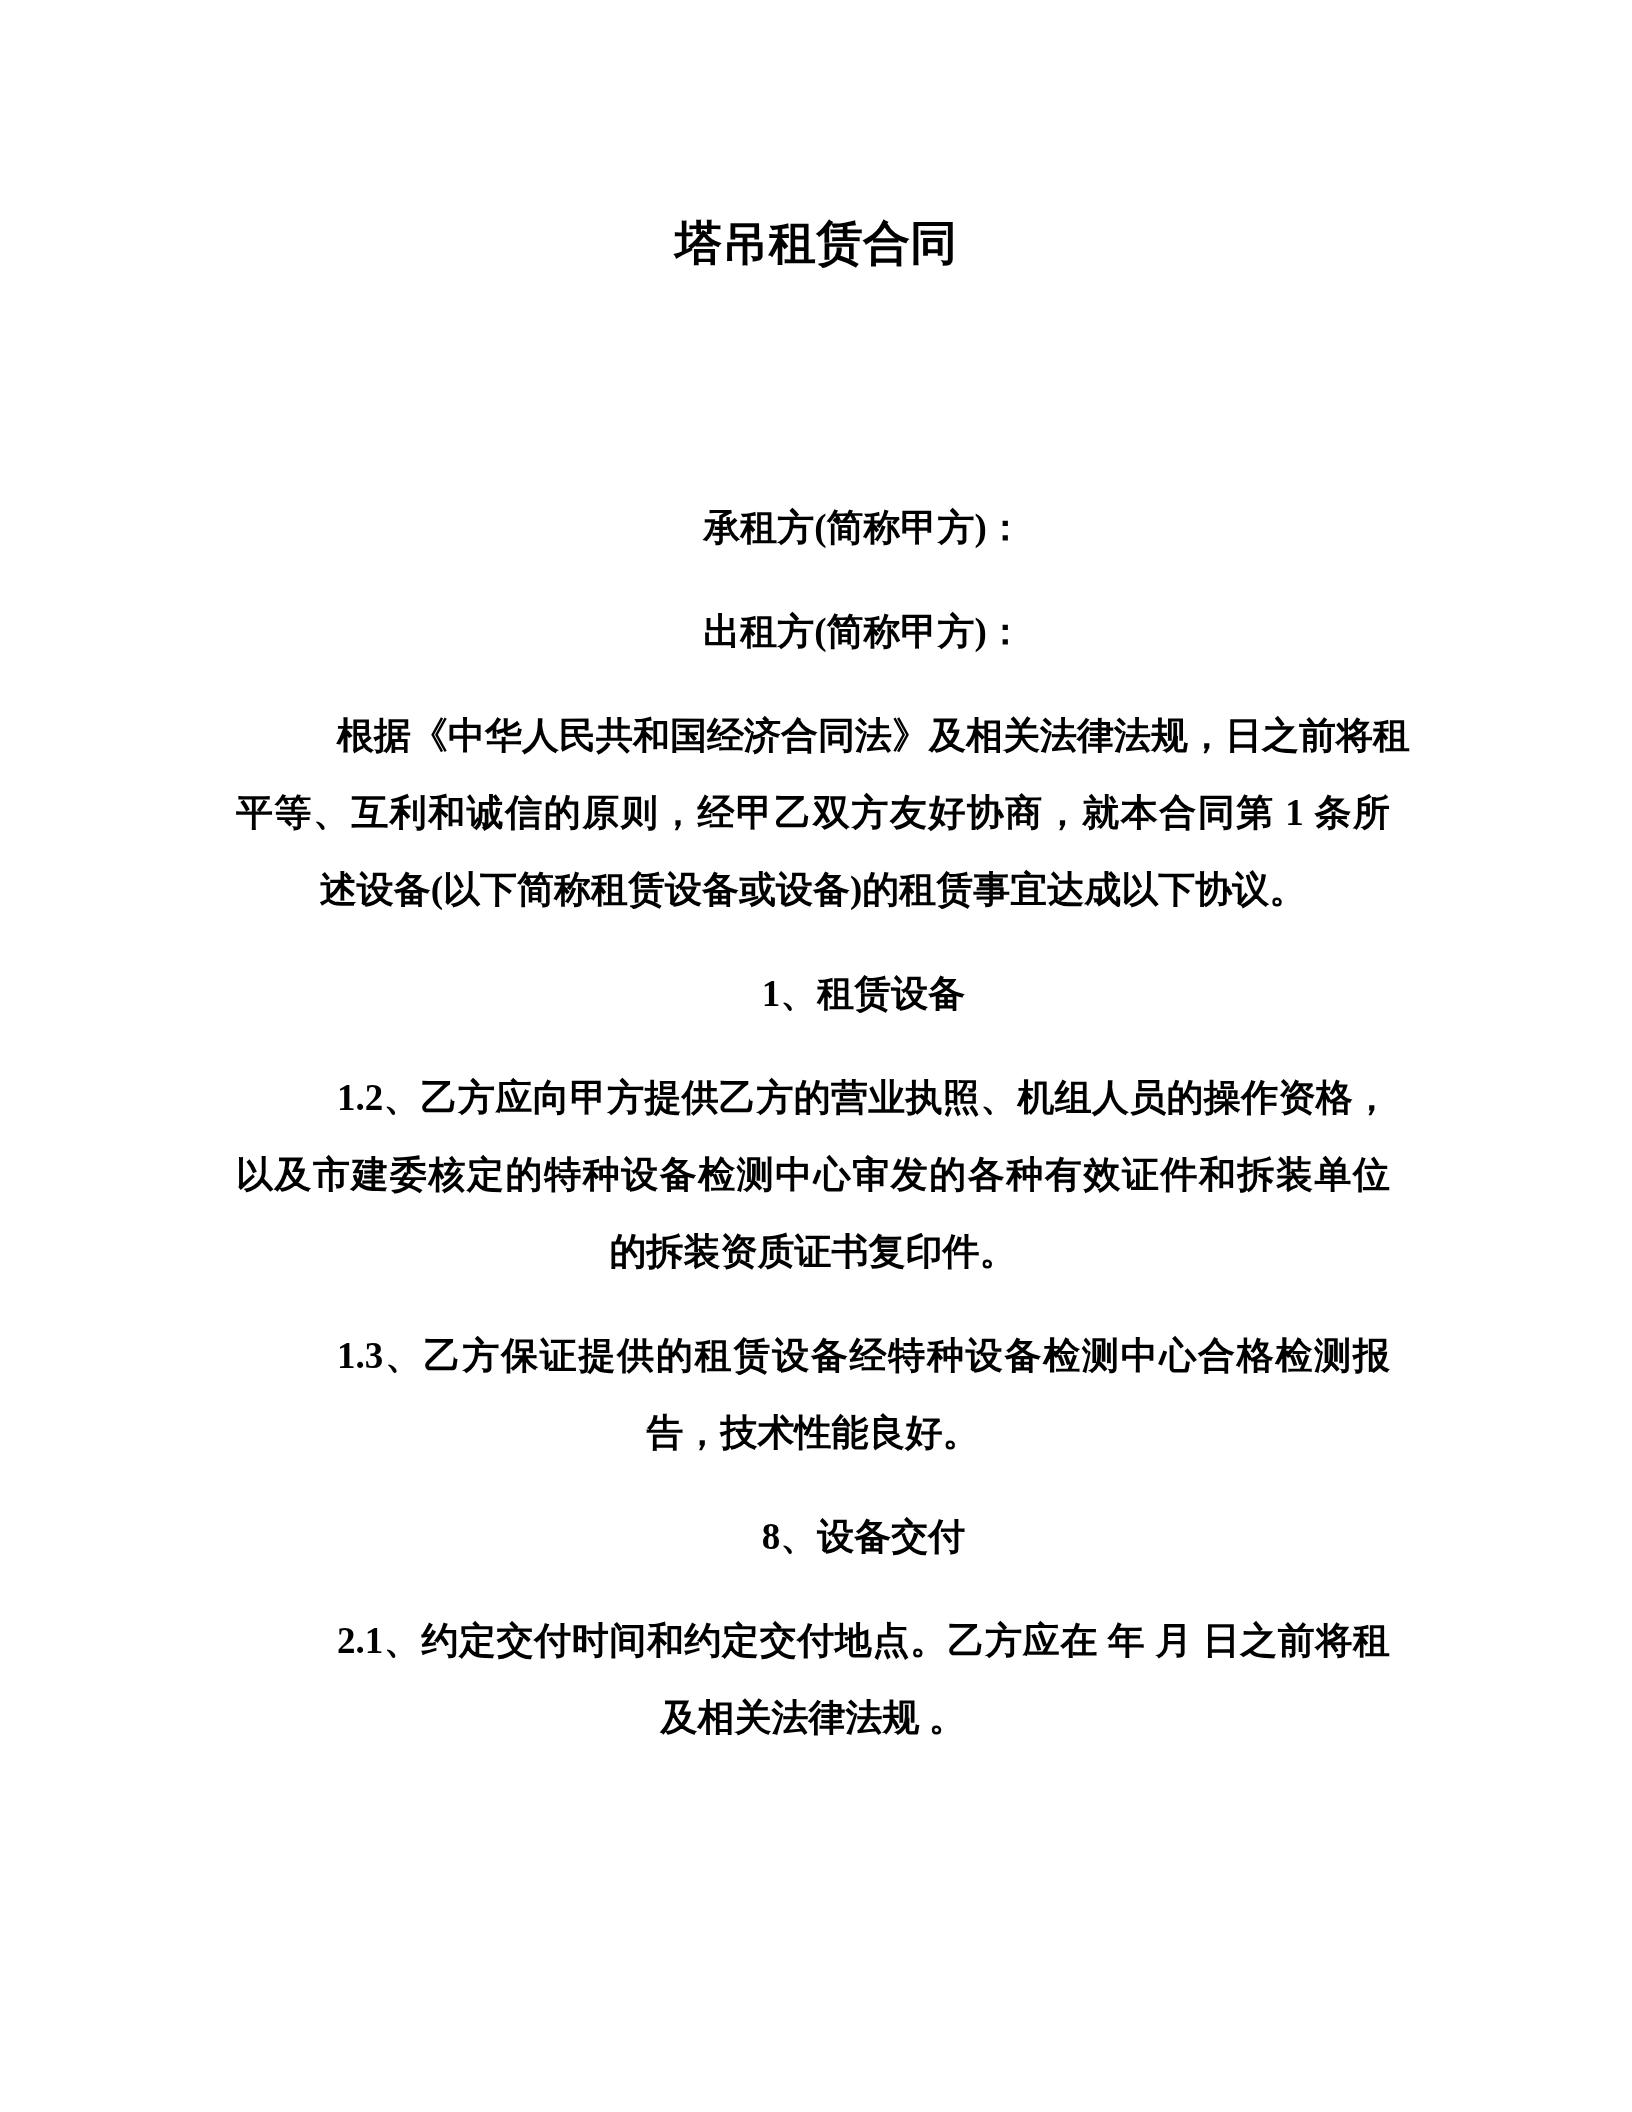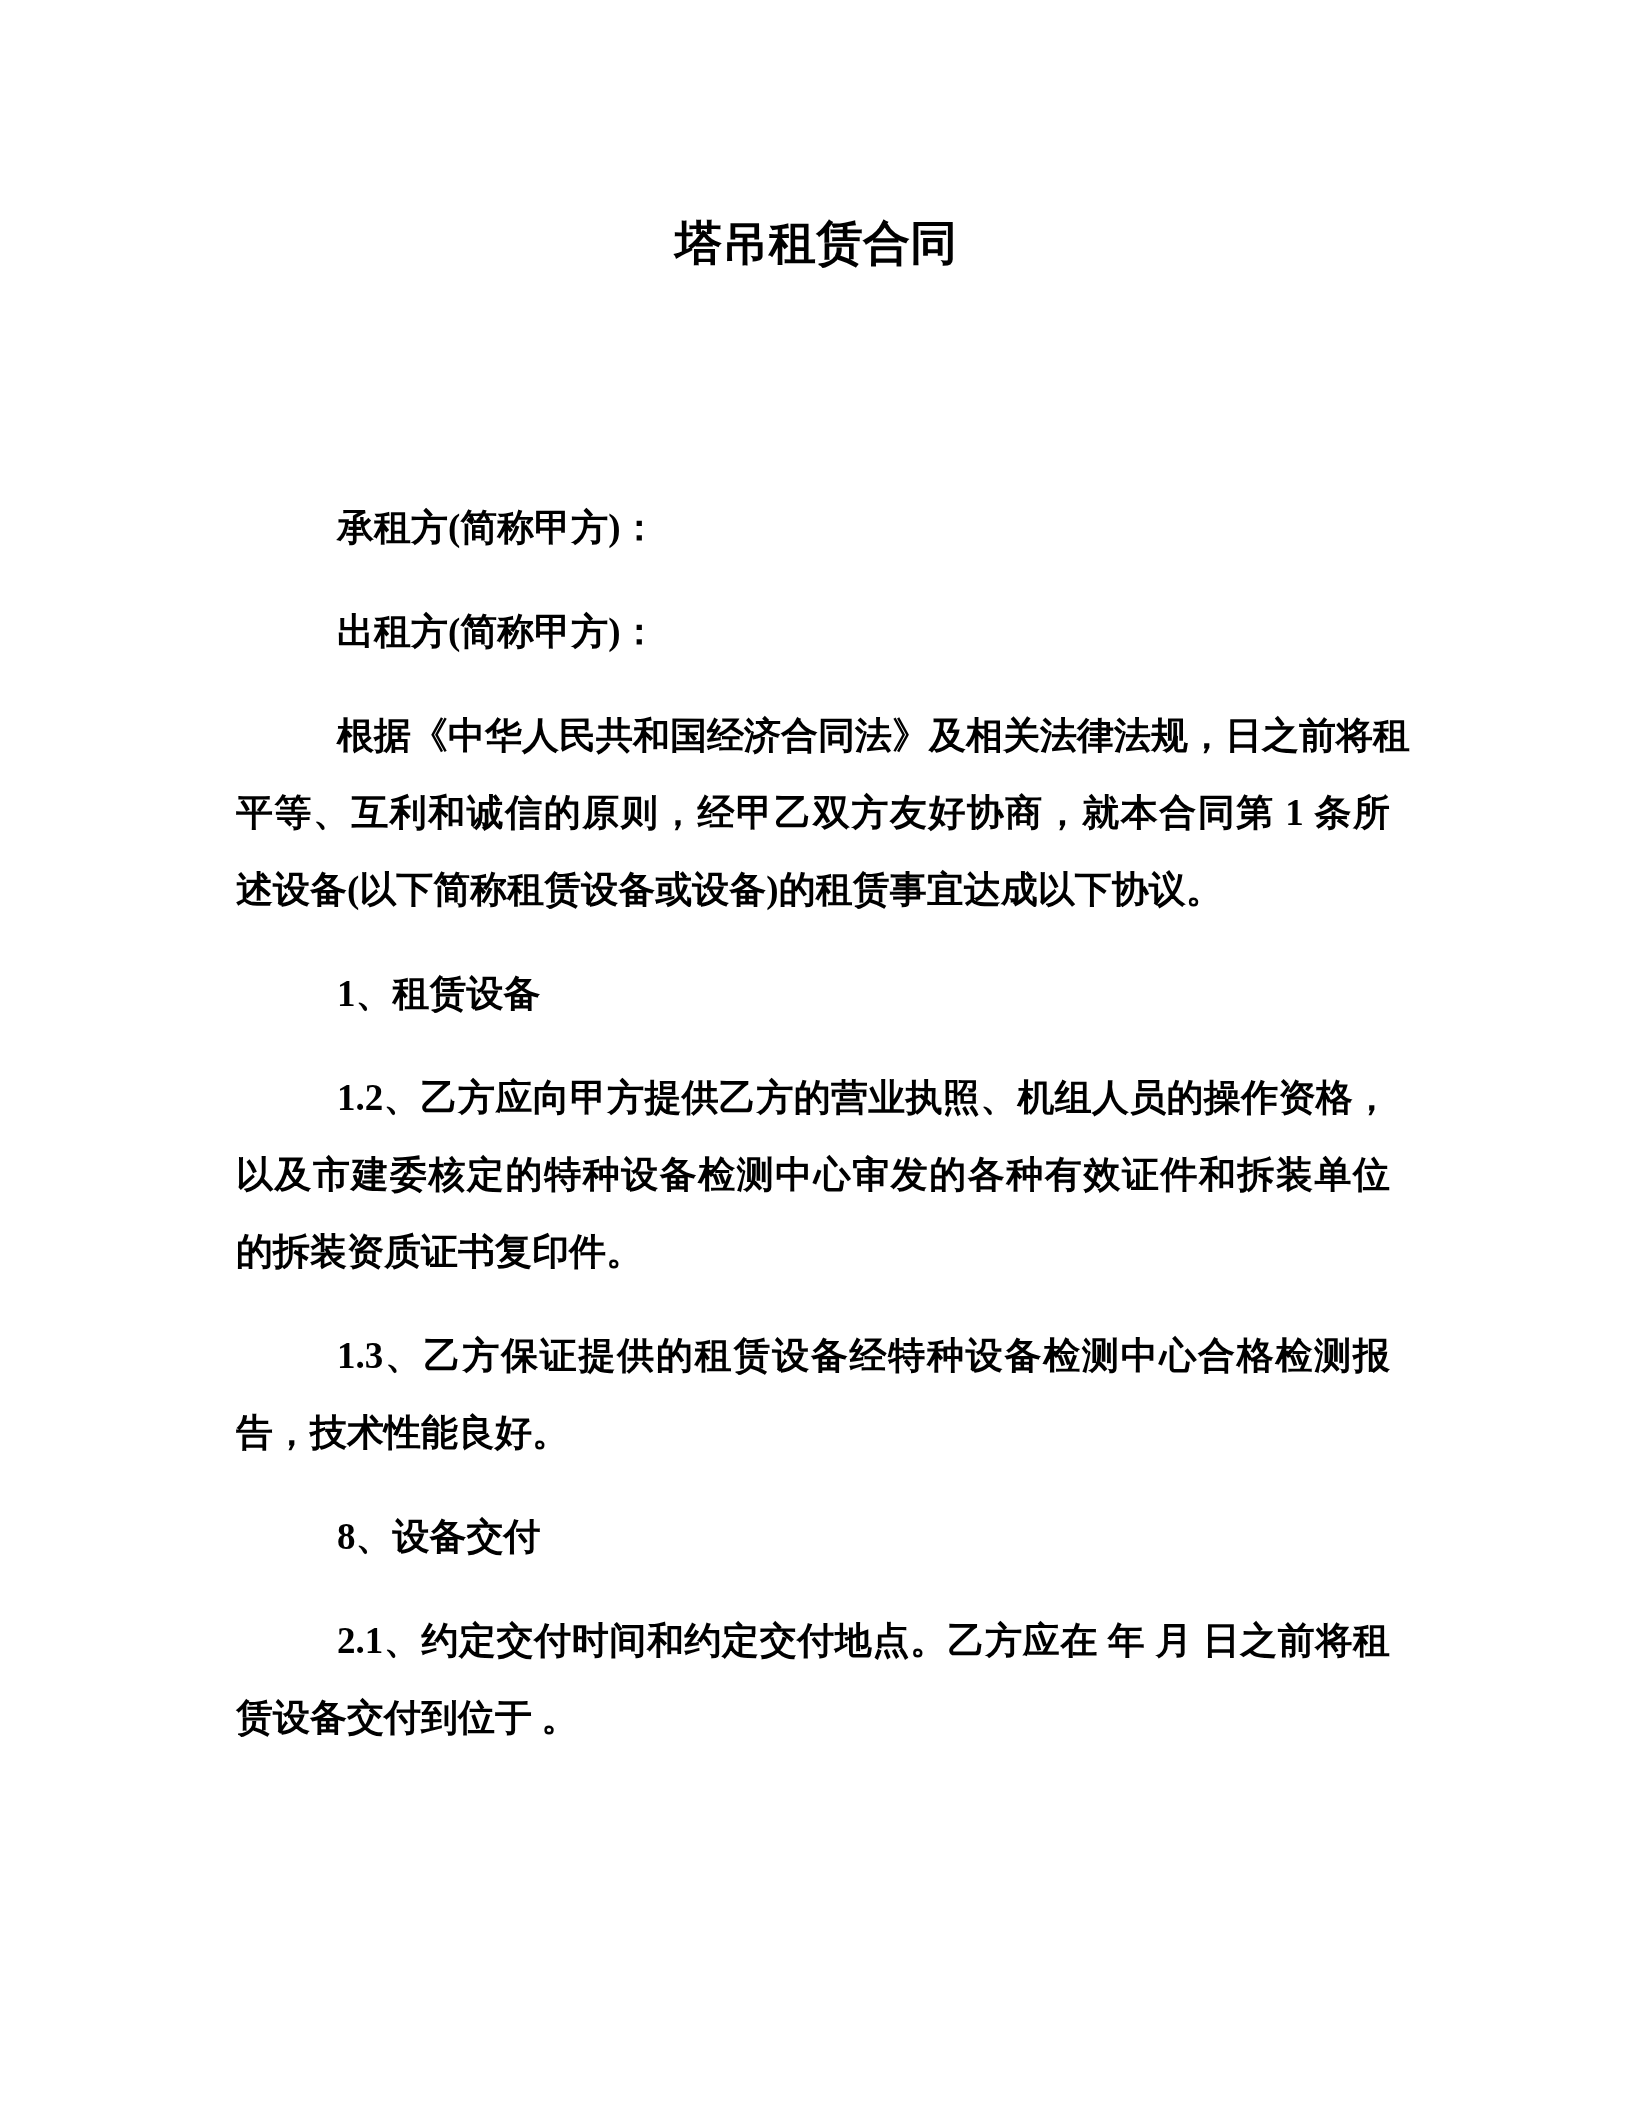--- a/index.html
+++ b/index.html
@@ -34,21 +34,21 @@
     font-size: 37px;
     font-weight: 600;
   }
   .para {
     margin: 0 0 27px 0;
   }
   .line {
     line-height: 77px;
     height: 77px;
     white-space: nowrap;
-    text-align: left;
+    text-align: center;
   }
   .line.indent {
     padding-left: 101px;
   }
   .line.just {
     text-align: justify;
     text-align-last: justify;
   }
 </style>
 </head>
@@ -78,16 +78,16 @@
       </div>
       <div class="para">
         <div class="line indent just">1.3、乙方保证提供的租赁设备经特种设备检测中心合格检测报</div>
         <div class="line">告，技术性能良好。</div>
       </div>
       <div class="para">
         <div class="line indent">8、设备交付</div>
       </div>
       <div class="para">
         <div class="line indent just">2.1、约定交付时间和约定交付地点。乙方应在 年 月 日之前将租</div>
-        <div class="line">赁设备交付到位于 。</div>
+        <div class="line">及相关法律法规 。</div>
       </div>
     </div>
 </div>
 
 </body></html>

